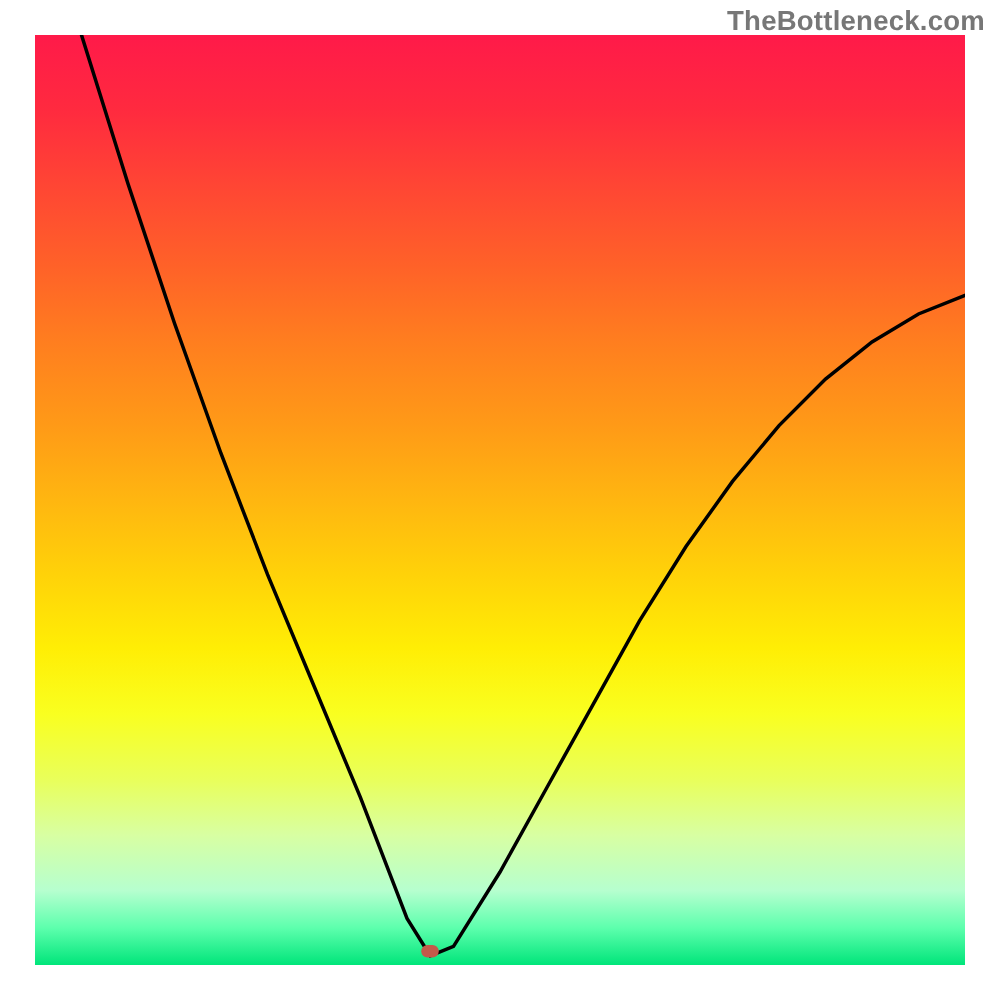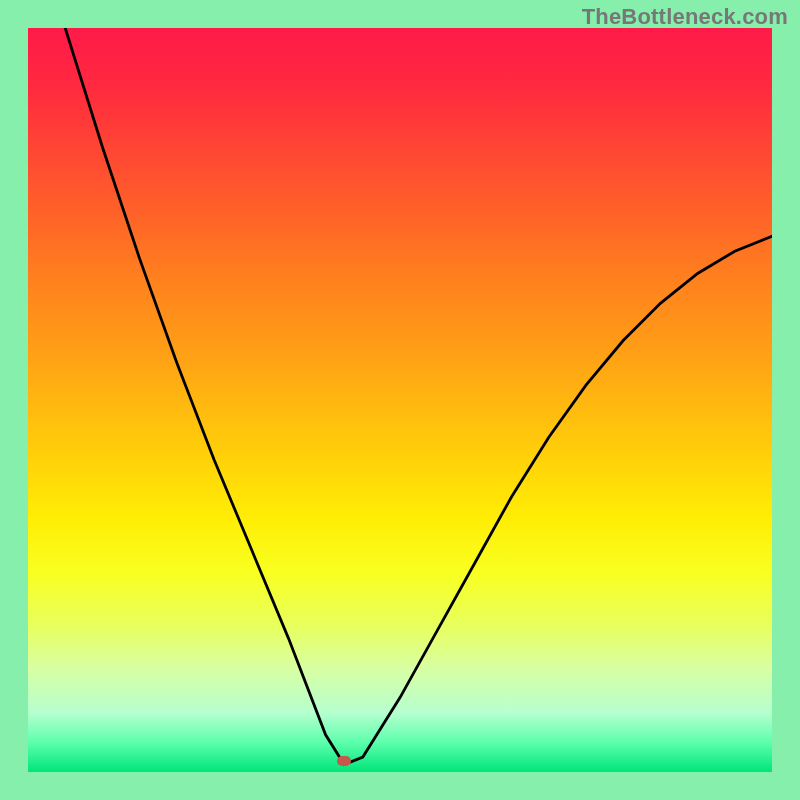--- a/index.html
+++ b/index.html
@@ -8,21 +8,21 @@
     width: 800px;
     height: 800px;
     background: #000;
     overflow: hidden;
     font-family: Arial, Helvetica, sans-serif;
   }
   .frame {
     position: relative;
     width: 800px;
     height: 800px;
-    background: #86efac;
+    background: #ffffff;
   }
   .watermark {
     position: absolute;
     top: 4px;
     right: 12px;
     color: #777;
     font-size: 22px;
     font-weight: 600;
     letter-spacing: 0.2px;
     z-index: 10;

